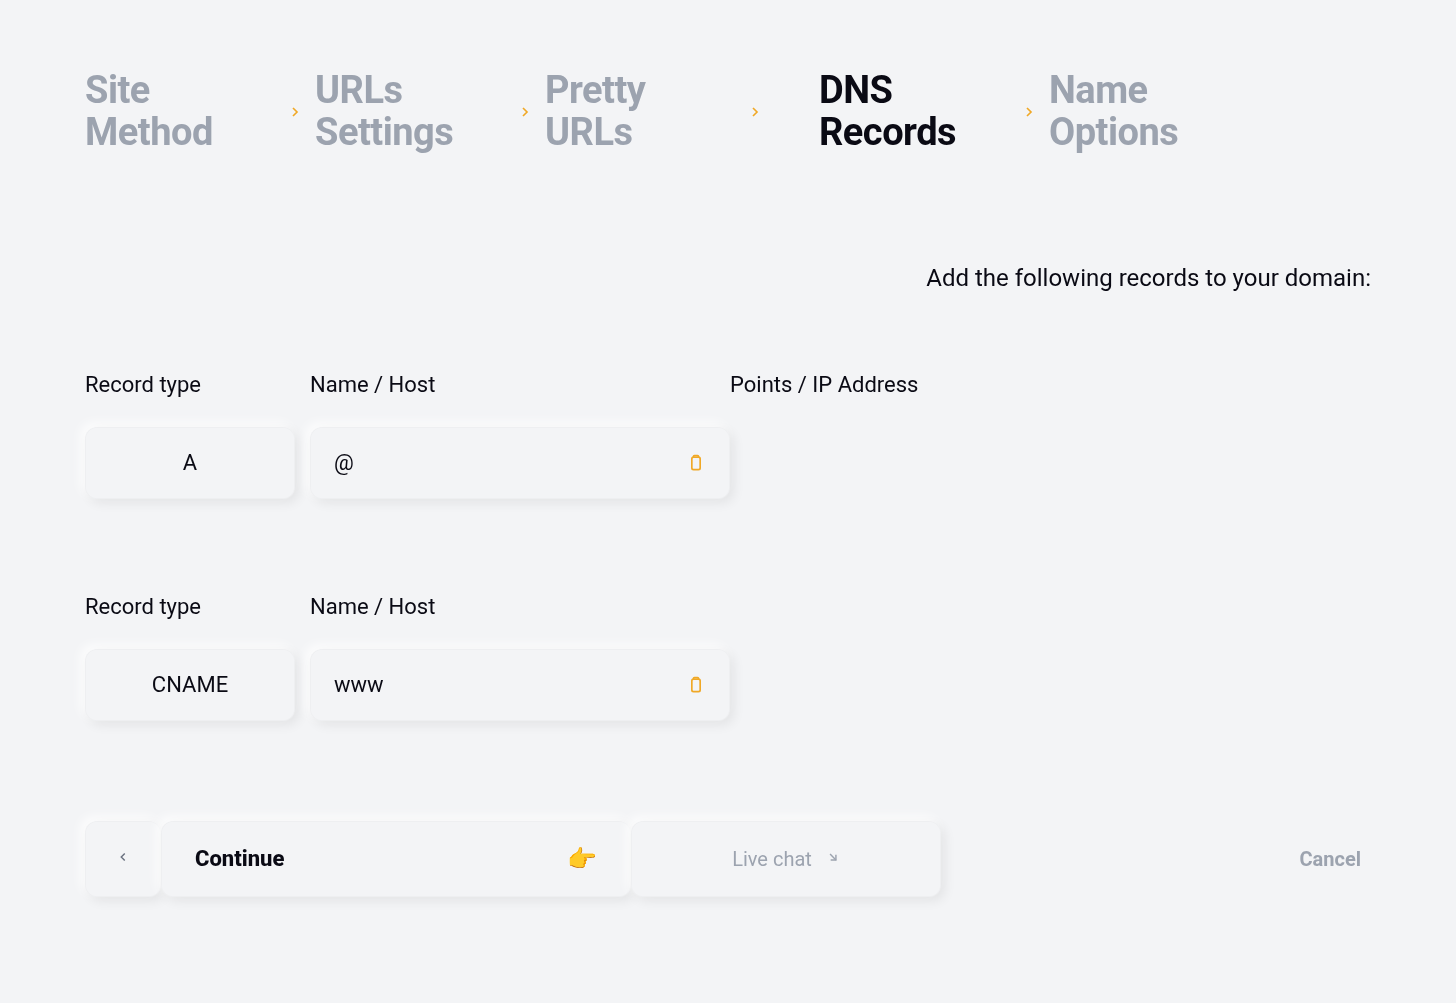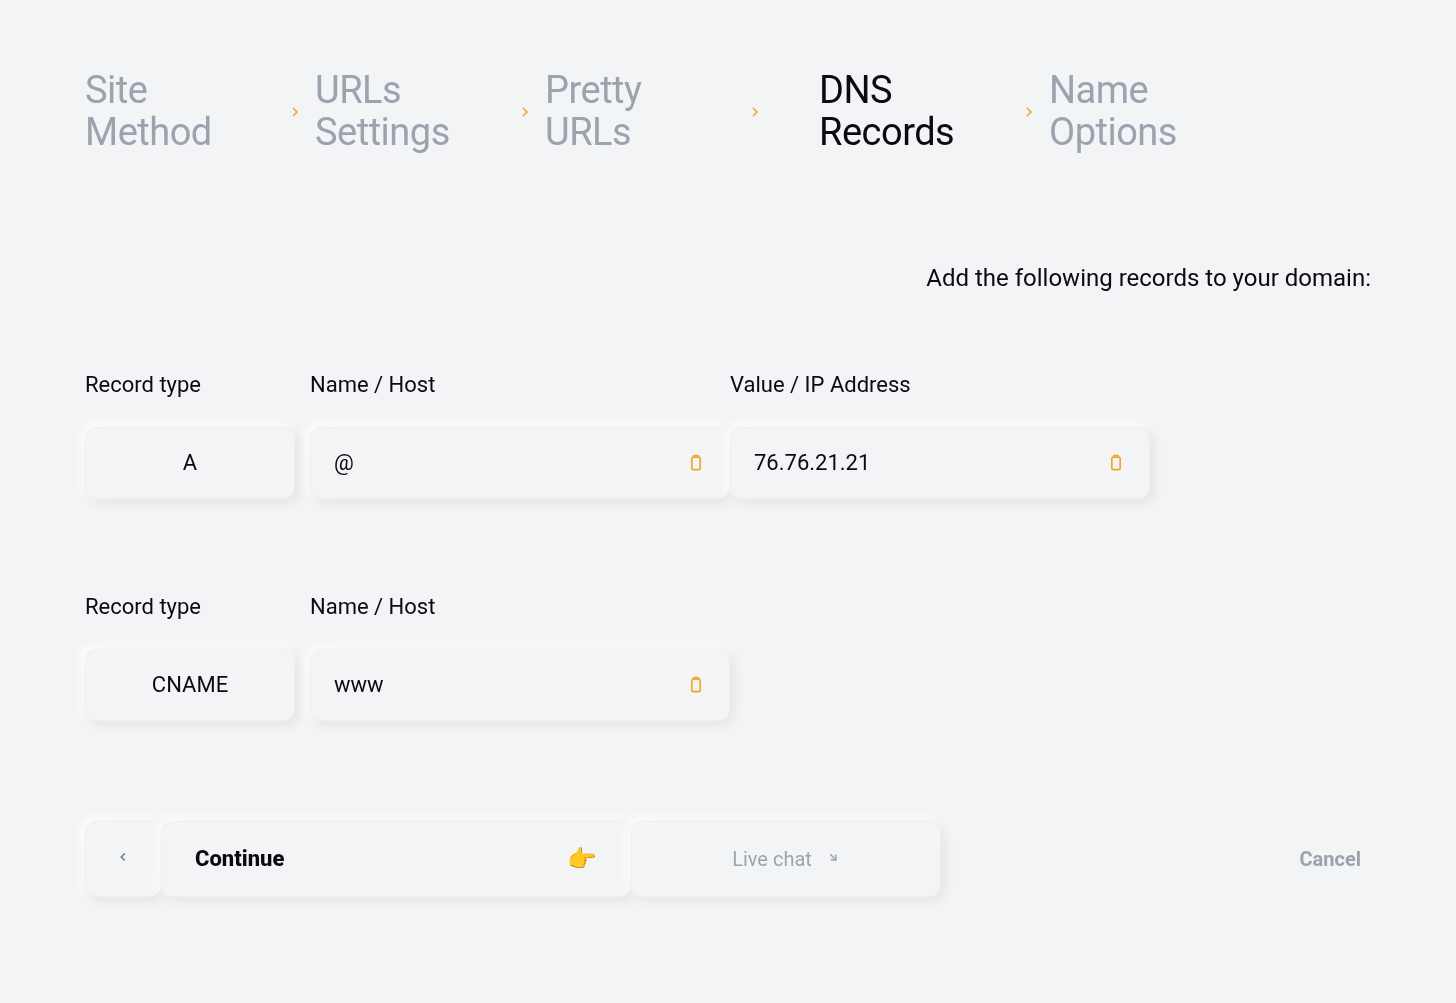--- a/index.html
+++ b/index.html
@@ -20,21 +20,21 @@
     
     .breadcrumb {
       display: flex;
       align-items: center;
       gap: 12px;
       margin-bottom: 110px;
     }
 
     .breadcrumb-item {
       font-size: 38px;
-      font-weight: 400;
+      font-weight: 700;
       letter-spacing: -0.5px;
       line-height: 1.1;
       color: #9ca3af;
       cursor: pointer;
       max-width: 190px;
     }
 
     .breadcrumb-item.active {
       color: #0a0a14;
       margin-left: 44px;
@@ -259,30 +259,21 @@
         <span class="field-value">@</span>
         <span class="copy-btn">
           <svg viewBox="0 0 24 24">
               <rect x="7" y="5" width="10" height="15" rx="2"></rect>
               <path d="M9 5 V4 a1 1 0 0 1 1 -1 h4 a1 1 0 0 1 1 1 V5"></path>
             </svg>
         </span>
       </div>
     </div>
     <div>
-      <div class="field-label">Value / IP Address</div>
-      <div class="field-box">
-        <span class="field-value">76.76.21.21</span>
-        <span class="copy-btn">
-          <svg viewBox="0 0 24 24">
-              <rect x="7" y="5" width="10" height="15" rx="2"></rect>
-              <path d="M9 5 V4 a1 1 0 0 1 1 -1 h4 a1 1 0 0 1 1 1 V5"></path>
-            </svg>
-        </span>
-      </div>
+      <div class="field-label">Points / IP Address</div>
     </div>
   </div>
 
   <div class="record-row">
     <div>
       <div class="field-label">Record type</div>
       <div class="field-box small">
         <span class="field-value">CNAME</span>
       </div>
     </div>

